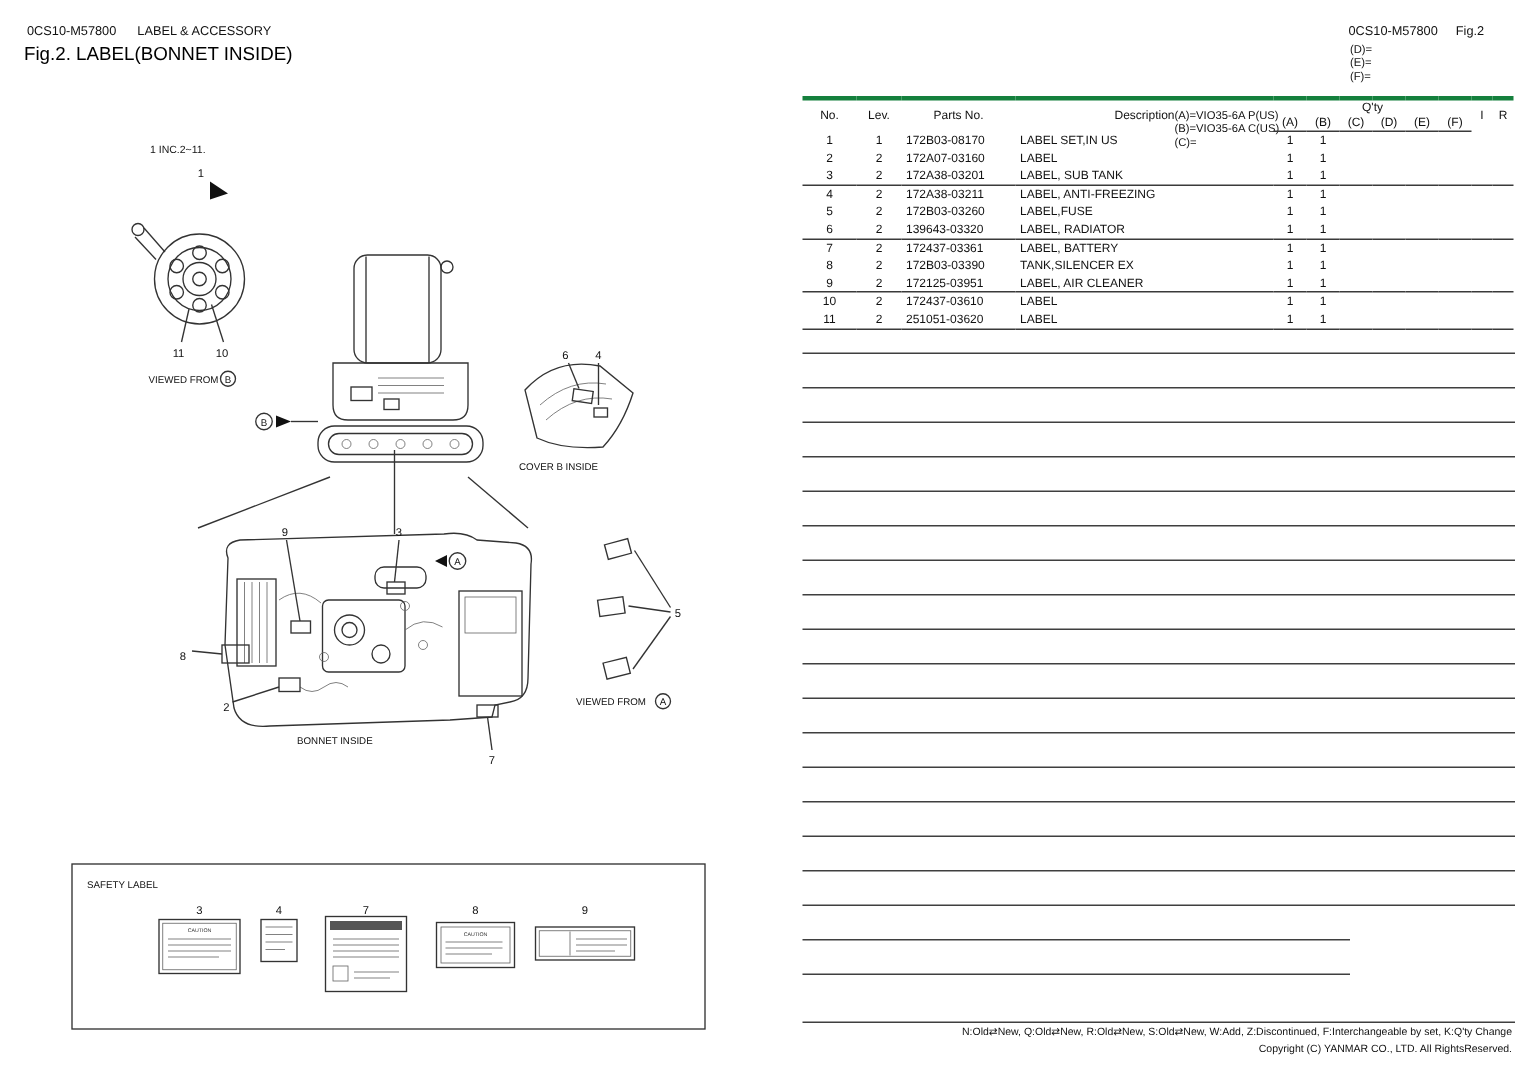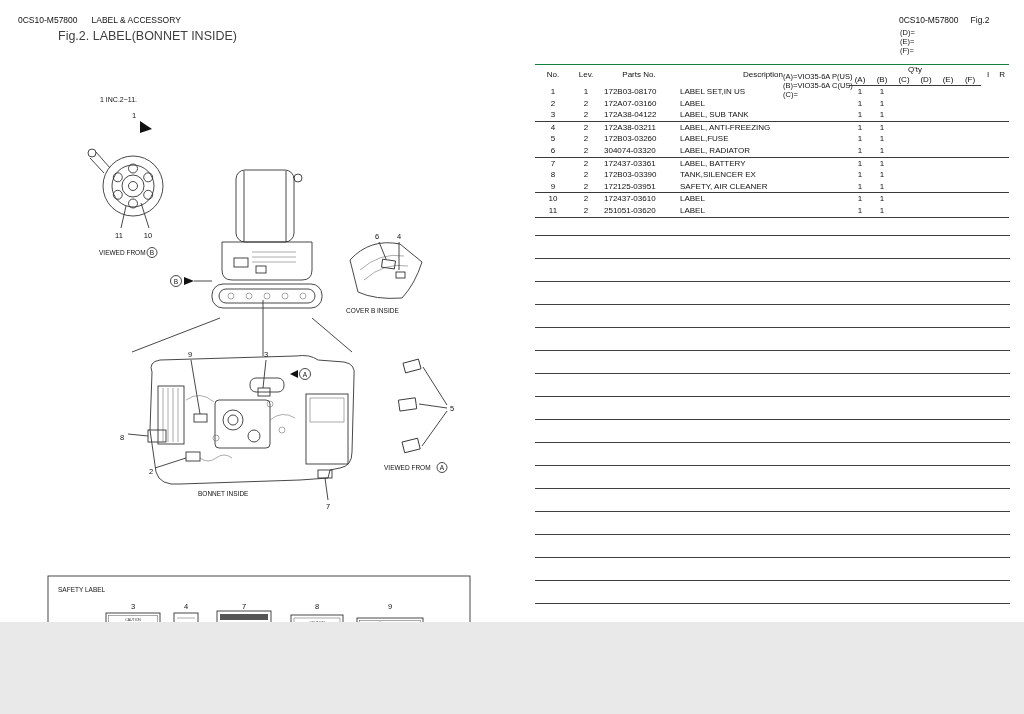--- a/index.html
+++ b/index.html
@@ -1,32 +1,32 @@
 <!DOCTYPE html>
 <html><head>
 <meta charset="utf-8">
 <style>
   * { margin:0; padding:0; box-sizing:border-box; }
   html,body { background:#e9e9e9; }
   body { font-family:"Liberation Sans", sans-serif; color:#111; }
-  .page { position:relative; width:1024px; height:622px; background:#ffffff; overflow:hidden; margin:0 auto; }
+  .page { position:relative; width:1024px; height:714px; background:#ffffff; overflow:hidden; margin:0 auto; }
 
   .hdr-left { position:absolute; left:18px; top:15px; font-size:8.5px; white-space:nowrap; }
   .hdr-left .ttl { margin-left:14px; }
-  .fig-title { position:absolute; left:16px; top:29px; font-size:12.5px; color:#404040; white-space:nowrap;margin-left:42px; }
+  .fig-title { position:absolute; left:16px; top:29px; font-size:12.5px; color:#000000; white-space:nowrap; }
   .hdr-right { position:absolute; left:899px; top:15px; font-size:8.5px; white-space:nowrap; }
   .hdr-right .fig { margin-left:12px; }
 
   .panel { position:absolute; left:535px; top:0; width:475px; height:714px; }
   .models { position:absolute; top:28px; left:0; width:475px; font-size:7.5px; line-height:9px; }
   .mcol1 { position:absolute; left:248px; top:0; white-space:nowrap;margin-top:44px; }
   .mcol2 { position:absolute; left:365px; top:0; white-space:nowrap; }
 
   table.parts { position:absolute; top:64px; left:0; width:474px; border-collapse:collapse; table-layout:fixed;
-                font-size:8px; border-top:1px solid #15803d; }
+                font-size:8px; border-top:3px solid #15803d; }
   .parts th { font-weight:normal; height:10px; line-height:10px; padding:0; white-space:nowrap; text-align:center; }
   .parts thead tr:last-child th { border-bottom:1px solid #3a3a3a; }
   .parts td { height:11.6px; line-height:11.6px; padding:0; white-space:nowrap; overflow:hidden; }
   td.c-no, td.c-lev { text-align:center; }
   td.c-part { text-align:left; padding-left:3px; }
   td.c-desc { text-align:left; padding-left:3px; }
   td.c-q, td.c-ir { text-align:center; }
   tr.sep td { border-bottom:1px solid #3a3a3a; }
 
   .rule { position:absolute; left:0; width:475px; border-top:1px solid #3f3f3f; height:0; }
@@ -323,21 +323,21 @@
             <td class="c-q"></td>
             <td class="c-q"></td>
             <td class="c-q"></td>
             <td class="c-q"></td>
             <td class="c-ir"></td>
             <td class="c-ir"></td>
           </tr>
           <tr class="sep">
             <td class="c-no">3</td>
             <td class="c-lev">2</td>
-            <td class="c-part">172A38-04122</td>
+            <td class="c-part">172A38-03201</td>
             <td class="c-desc">LABEL, SUB TANK</td>
             <td class="c-q">1</td>
             <td class="c-q">1</td>
             <td class="c-q"></td>
             <td class="c-q"></td>
             <td class="c-q"></td>
             <td class="c-q"></td>
             <td class="c-ir"></td>
             <td class="c-ir"></td>
           </tr>
@@ -365,21 +365,21 @@
             <td class="c-q"></td>
             <td class="c-q"></td>
             <td class="c-q"></td>
             <td class="c-q"></td>
             <td class="c-ir"></td>
             <td class="c-ir"></td>
           </tr>
           <tr class="sep">
             <td class="c-no">6</td>
             <td class="c-lev">2</td>
-            <td class="c-part">304074-03320</td>
+            <td class="c-part">139643-03320</td>
             <td class="c-desc">LABEL, RADIATOR</td>
             <td class="c-q">1</td>
             <td class="c-q">1</td>
             <td class="c-q"></td>
             <td class="c-q"></td>
             <td class="c-q"></td>
             <td class="c-q"></td>
             <td class="c-ir"></td>
             <td class="c-ir"></td>
           </tr>
@@ -408,21 +408,21 @@
             <td class="c-q"></td>
             <td class="c-q"></td>
             <td class="c-q"></td>
             <td class="c-ir"></td>
             <td class="c-ir"></td>
           </tr>
           <tr class="sep">
             <td class="c-no">9</td>
             <td class="c-lev">2</td>
             <td class="c-part">172125-03951</td>
-            <td class="c-desc">SAFETY, AIR CLEANER</td>
+            <td class="c-desc">LABEL, AIR CLEANER</td>
             <td class="c-q">1</td>
             <td class="c-q">1</td>
             <td class="c-q"></td>
             <td class="c-q"></td>
             <td class="c-q"></td>
             <td class="c-q"></td>
             <td class="c-ir"></td>
             <td class="c-ir"></td>
           </tr>
           <tr>

